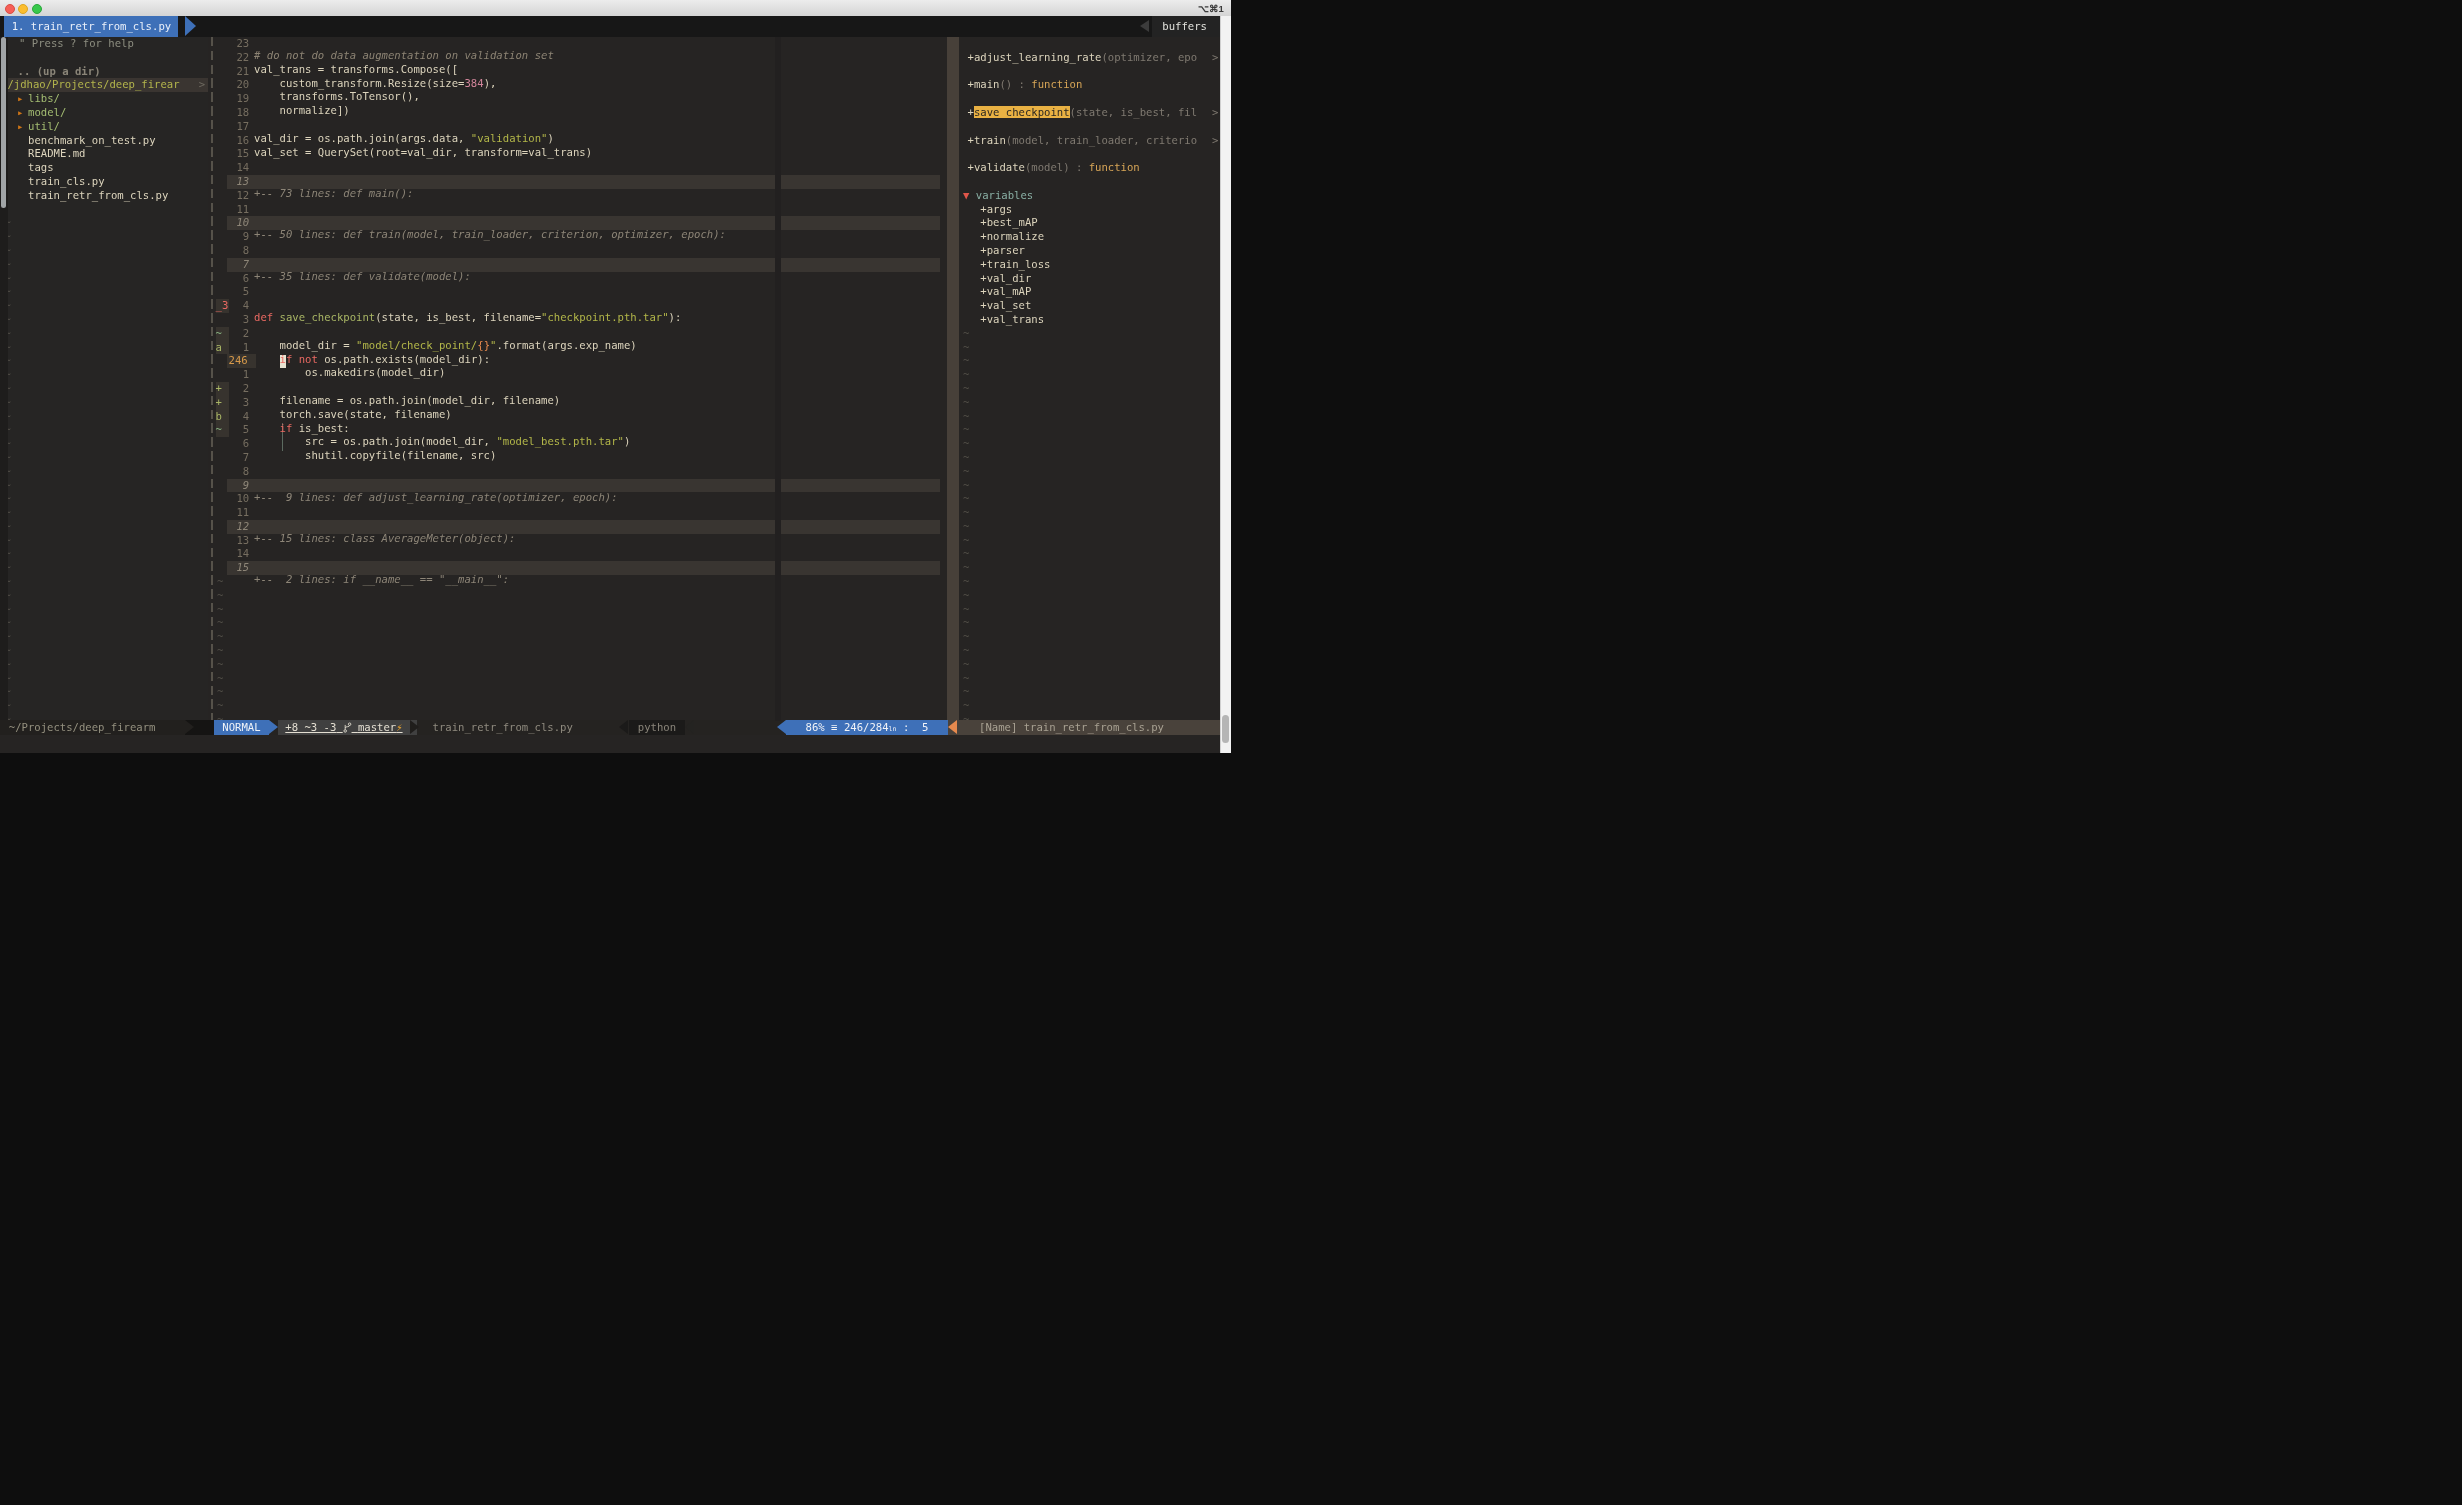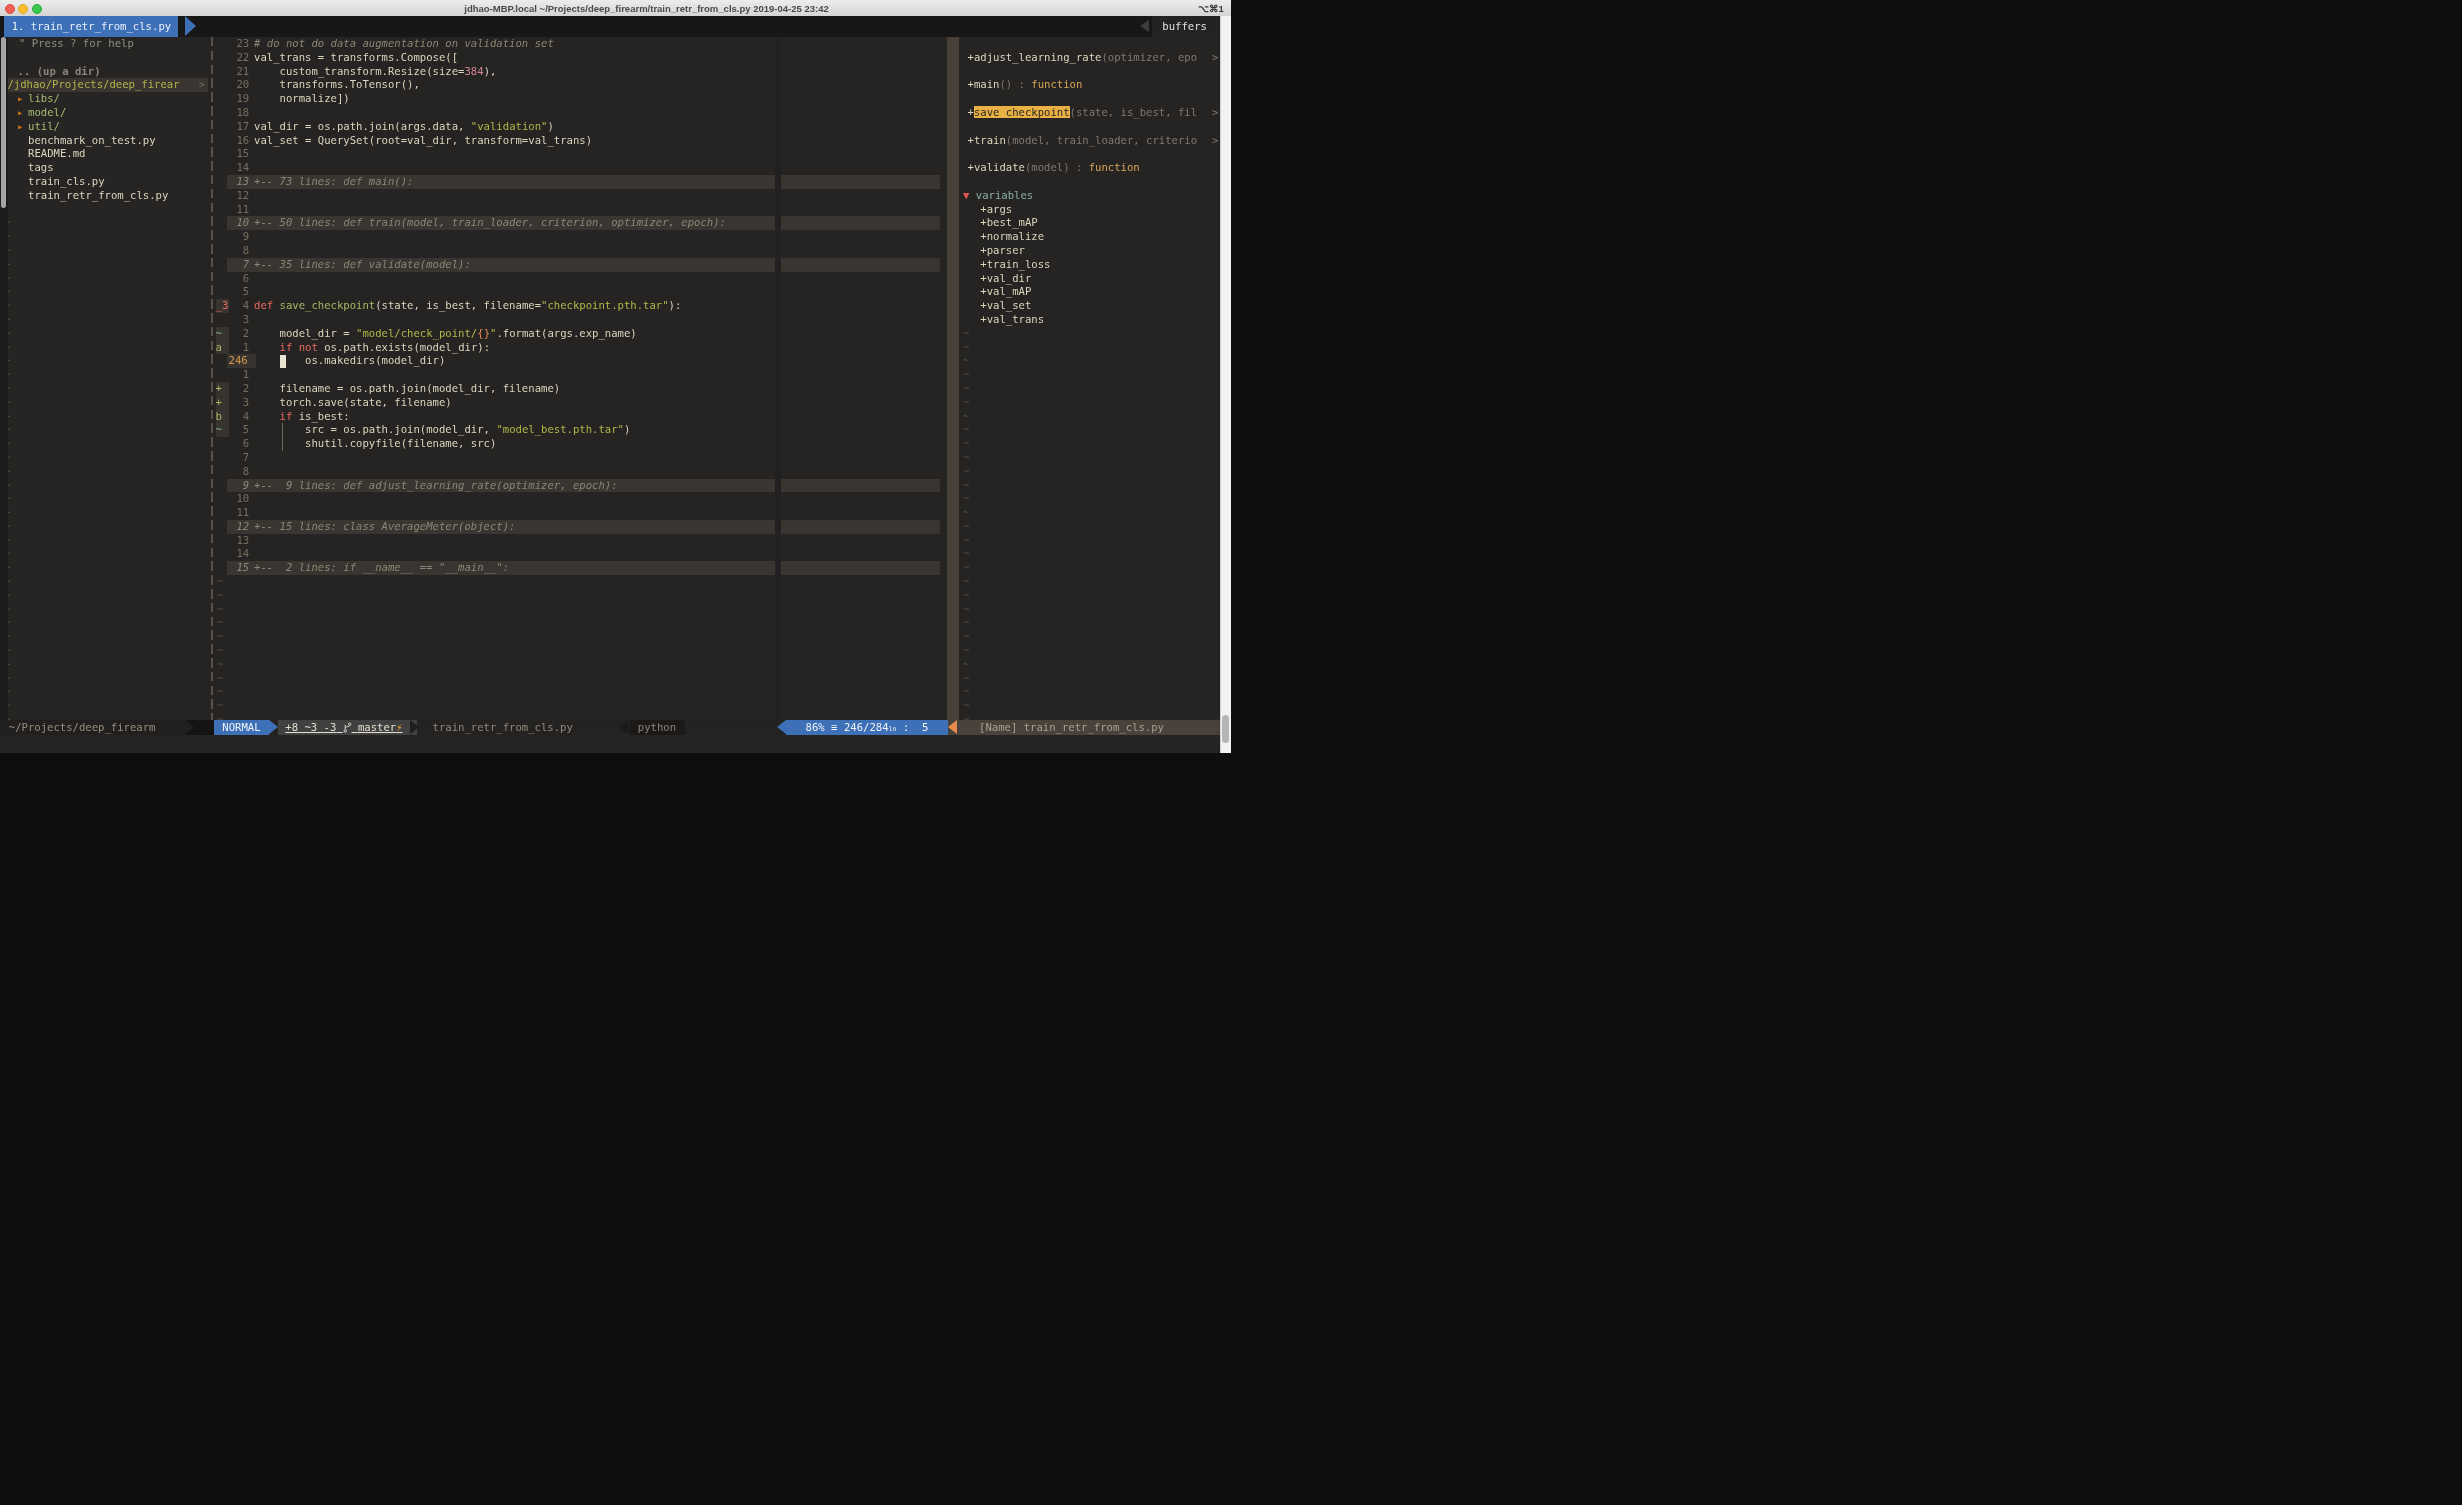--- a/index.html
+++ b/index.html
@@ -46,21 +46,21 @@
   .nt-arrow{position:absolute;left:17px;color:#cf7617;}
   .nt-dir{color:#a4bd72;padding-left:28px;}
   .nt-file{color:#ddd5bd;padding-left:28px;}
   .nt-tilde{padding-left:4.4px;}
   #nt-thumb{position:absolute;left:0.7px;top:0px;width:5.1px;height:171px;border-radius:2.9px;background:#adb1b3;opacity:.92;}
   #nt-track{position:absolute;left:0;top:37px;width:8px;height:684px;background:#1e1d1c;}
   
   .gut-sign{position:absolute;left:1.5px;top:0;width:13px;height:13.8px;}
   .gut-sign.cell{background:#37332e;}
   .gut-num{position:absolute;left:14.7px;top:0;width:20.5px;text-align:right;color:#766e60;}
-  .code-text{position:absolute;left:40px;top:0;z-index:2;}
+  .code-text{position:absolute;left:40px;top:12px;z-index:2;}
   .fold-row .foldbar{position:absolute;left:13px;right:3.7px;top:0;height:13.8px;background:#393531;}
   .fold-row .gut-num,.fold-row .code-text{color:#8d8577;font-style:italic;}
   .curnum{position:absolute;left:13px;top:0;width:27px;background:#37332e;color:#d89a4a;padding-left:1.5px;z-index:2;}
   #colorcolumn{position:absolute;left:561px;top:0;width:6.4px;height:684px;background:#222020;z-index:1;}
   .cursor-block{position:absolute;top:0.4px;width:6.4px;height:13px;background:#e9e3d2;z-index:1;}
   .indent-guide{position:absolute;top:0;width:1.1px;height:13.8px;background:#5c6b60;z-index:1;}
   .code-tilde{padding-left:2.9px;z-index:2;position:relative;}
   .c-f{color:#ddd5bd;} .c-r{color:#ea6962;} .c-g{color:#a9b665;} .c-s{color:#b3b749;}
   .c-o{color:#e78a4e;} .c-p{color:#d3869b;} .c-a{color:#89b482;} .c-c{color:#8d8474;font-style:italic;}
   .c-d{color:#7f7970;} .c-y{color:#d8a657;}
@@ -86,21 +86,20 @@
 </style>
 </head>
 <body>
 
 <div id="screen">
 
   <div id="titlebar">
     <div class="light" id="light-close"></div>
     <div class="light" id="light-min"></div>
     <div class="light" id="light-zoom"></div>
-    <div id="title-text">jdhao-MBP.local  ~/Projects/deep_firearm/train_retr_from_cls.py  2019-04-25 23:42</div>
     <div id="title-shortcut">⌥⌘1</div>
   </div>
 
   <div id="tabline">
     <div id="tab-active">1. train_retr_from_cls.py</div>
     <div id="tab-arrow"></div>
     <div id="buffers-arrow"></div>
     <div id="tabline-right">buffers</div>
   </div>
 

